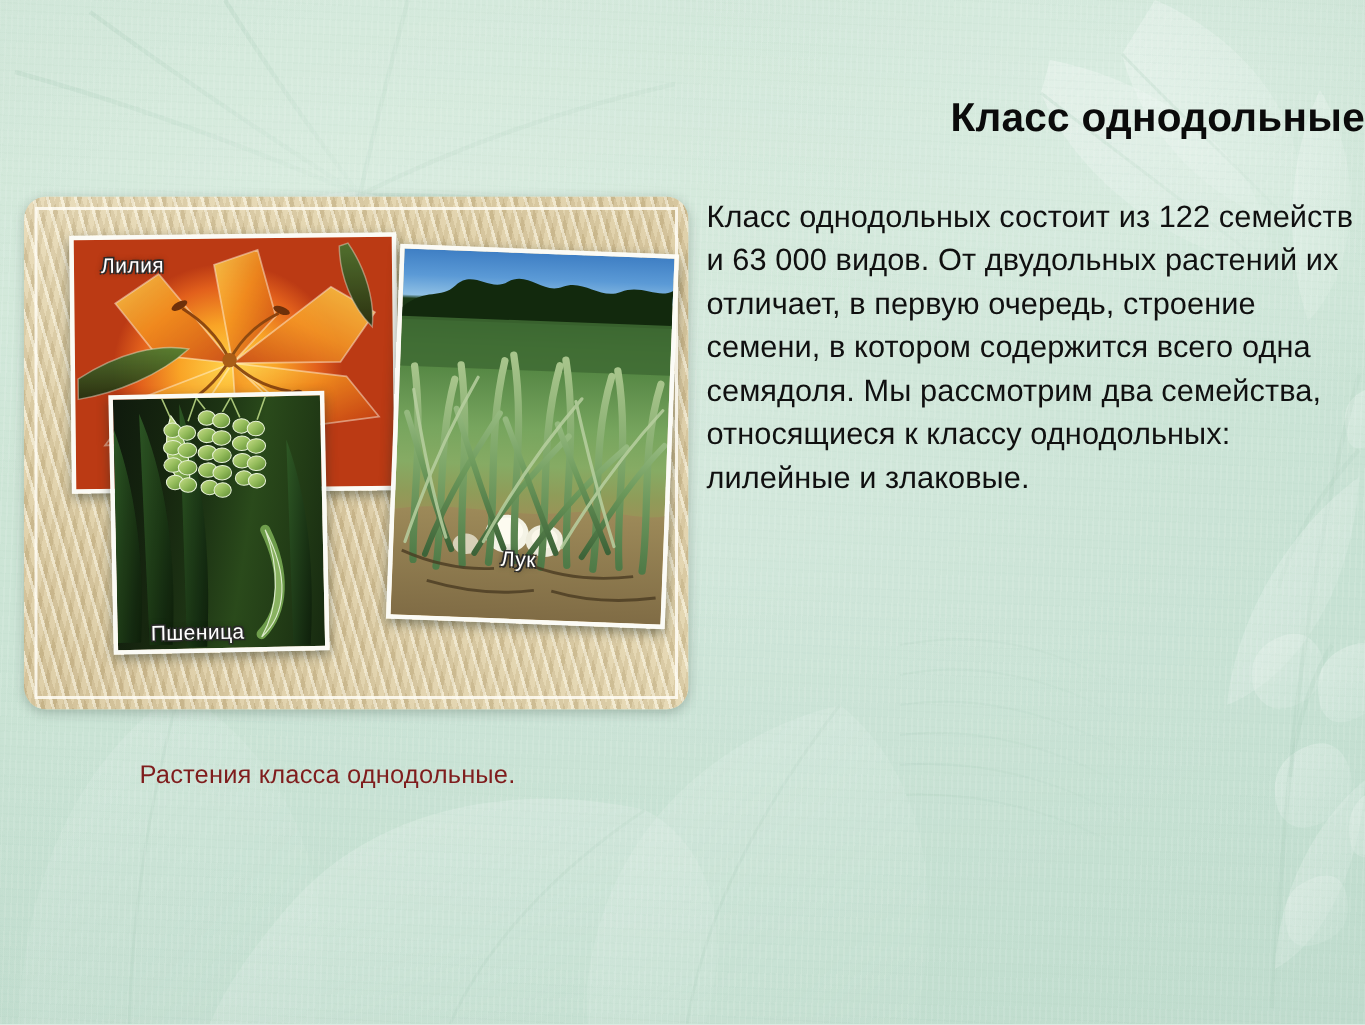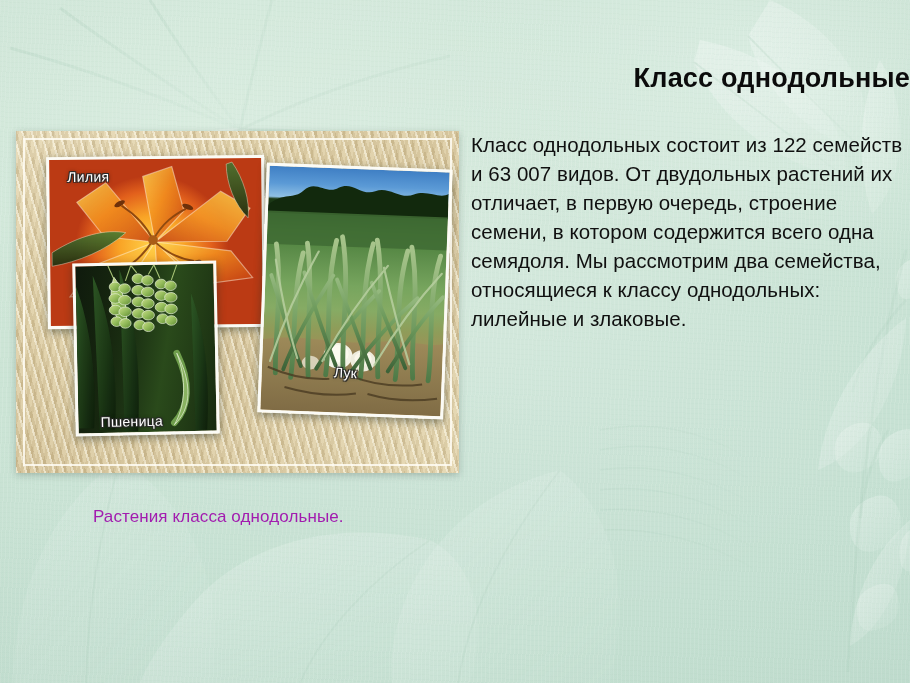--- a/index.html
+++ b/index.html
@@ -83,21 +83,21 @@
     color: #101010;
     letter-spacing: 0.05px;
   }
 
   
   .caption {
     position: absolute;
     left: 93px;
     top: 507px;
     font-size: 17px;
-    color: #a21caf;
+    color: #7f1d1d;
     letter-spacing: 0.1px;
   }
 
   
   .collage {
     position: absolute;
     left: 16px;
     top: 131px;
     width: 443px;
     height: 342px;
@@ -107,20 +107,21 @@
     background:
       repeating-linear-gradient(74deg,
         rgba(255,250,232,0.55) 0px, rgba(255,250,232,0.55) 2px,
         rgba(196,174,126,0.32) 2px, rgba(196,174,126,0.32) 5px,
         rgba(232,216,176,0.40) 5px, rgba(232,216,176,0.40) 9px),
       repeating-linear-gradient(100deg,
         rgba(176,155,108,0.26) 0px, rgba(176,155,108,0.26) 3px,
         rgba(244,234,203,0.22) 3px, rgba(244,234,203,0.22) 7px),
       linear-gradient(150deg, #e6dcc0 0%, #d9cba6 30%, #cfbf99 58%, #e2d7b6 100%);
     box-shadow: 0 2px 7px rgba(60,80,70,0.30);
+    border-radius: 15px;
   }
   .collage-inner-rule {
     position: absolute;
     left: 7px; top: 7px; right: 7px; bottom: 7px;
     border: 2px solid rgba(255,253,244,0.85);
     pointer-events: none;
     z-index: 9;
   }
 
   
@@ -517,17 +518,17 @@
           <g fill="none" stroke="#6f9e4c" stroke-width="7" stroke-linecap="round">
             <path d="M104,92 C118,122 116,148 100,164"></path>
           </g>
           <path d="M104,92 C120,124 118,150 100,166 C112,146 114,120 104,92 Z" fill="#8cb463" opacity="0.9" stroke="#eaf4dc" stroke-width="0.8"></path>
         </svg>
       </div>
       <span class="ph-label">Пшеница</span>
     </div>
   </div>
 
-  <div class="body-text">Класс однодольных состоит из 122 семейств и 63 007 видов. От двудольных растений их отличает, в первую очередь, строение семени, в котором содержится всего одна семядоля. Мы рассмотрим два семейства, относящиеся к классу однодольных: лилейные и злаковые.</div>
+  <div class="body-text">Класс однодольных состоит из 122 семейств и 63 000 видов. От двудольных растений их отличает, в первую очередь, строение семени, в котором содержится всего одна семядоля. Мы рассмотрим два семейства, относящиеся к классу однодольных: лилейные и злаковые.</div>
 
   <div class="caption">Растения класса однодольные.</div>
 
 </div>
 
 </body></html>

